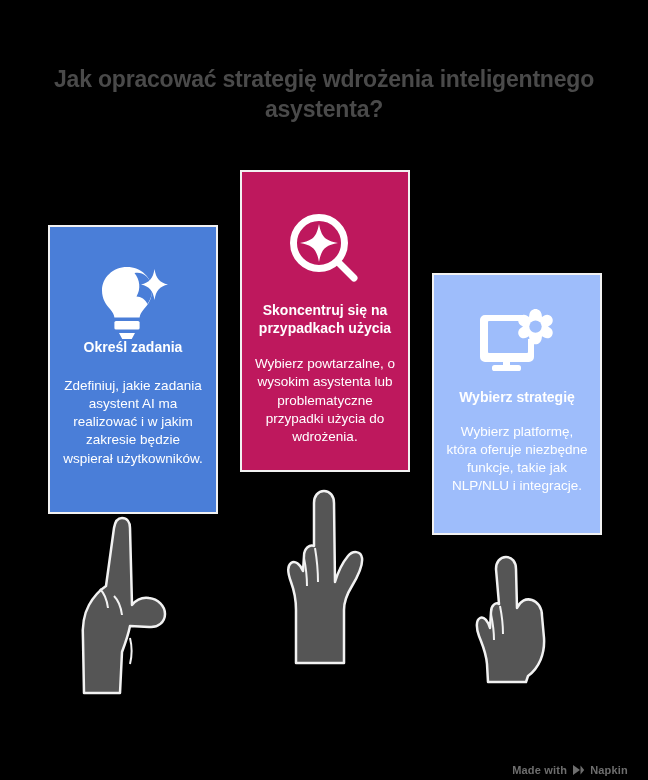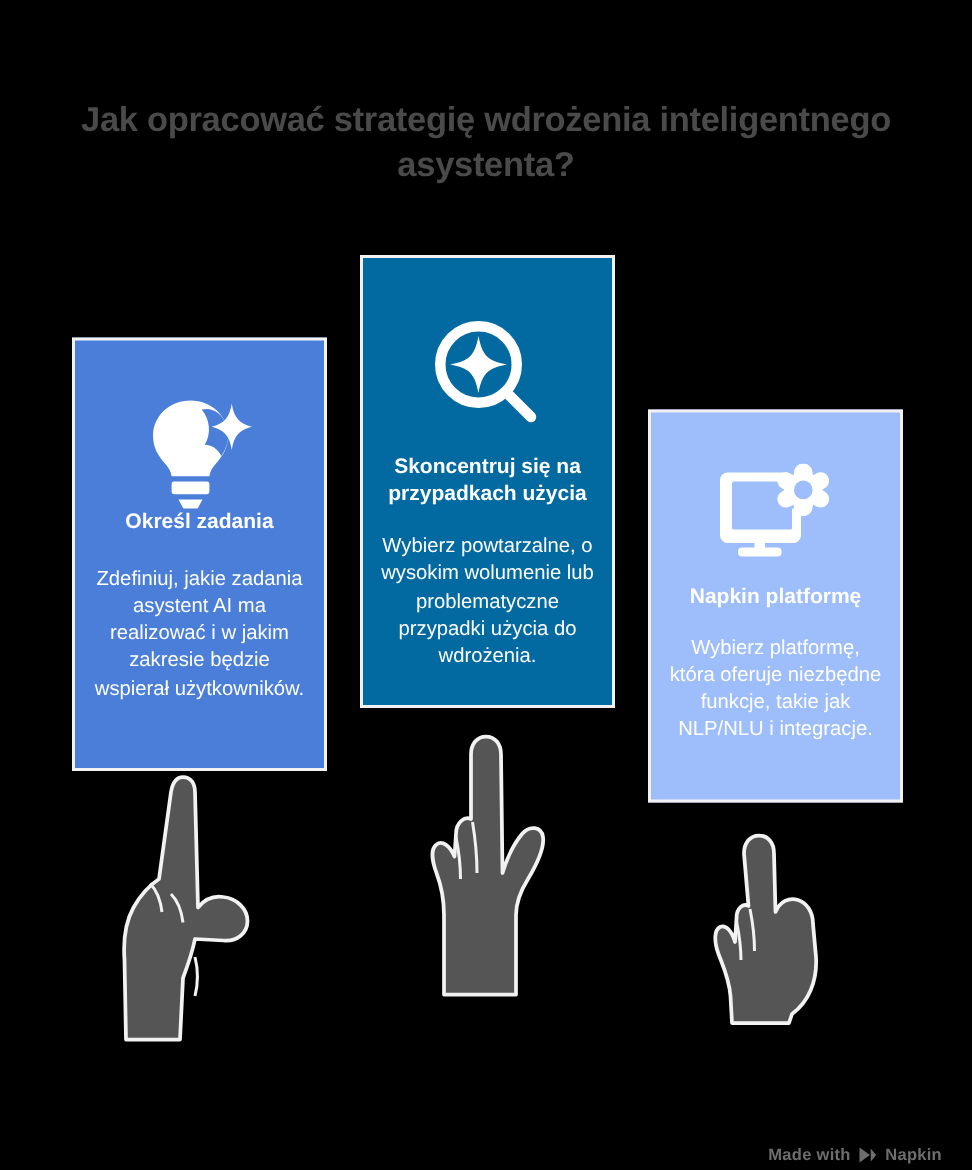--- a/index.html
+++ b/index.html
@@ -39,21 +39,21 @@
     font-size:13.5px;font-weight:normal;line-height:1.35;
   }
 
   
   #card1{left:48px;top:209px;width:170px;height:289px;background:#4a7ed8;}
   #card1 .icon-wrap{height:96px;padding-top:16px;}
   #card1 h3{}
   #card1 p{margin-top:20px;}
 
   
-  #card2{left:240px;top:154px;width:170px;height:302px;background:#0369a1;}
+  #card2{left:240px;top:154px;width:170px;height:302px;background:#be185d;}
   #card2 .icon-wrap{height:92px;padding-top:20px;}
   #card2 h3{margin-top:18px;}
   #card2 p{margin-top:18px;}
 
   
   #card3{left:432px;top:257px;width:170px;height:262px;background:#9ebdfb;}
   #card3 .icon-wrap{height:84px;padding-top:14px;}
   #card3 h3{margin-top:16px;}
   #card3 p{margin-top:16px;}
 
@@ -103,38 +103,38 @@
     <div class="icon-wrap">
       <svg width="70" height="70" viewBox="0 0 70 70" aria-hidden="true">
         <g fill="none" stroke="#ffffff" stroke-width="7" stroke-linecap="round">
           <circle cx="29" cy="29" r="25.5"></circle>
           <line x1="47.5" y1="47.5" x2="64" y2="64"></line>
         </g>
         <path d="M29 10 C31.5 23 35 26.5 48 29 C35 31.5 31.5 35 29 48 C26.5 35 23 31.5 10 29 C23 26.5 26.5 23 29 10 Z" fill="#ffffff"></path>
       </svg>
     </div>
     <h3>Skoncentruj się na przypadkach użycia</h3>
-    <p>Wybierz powtarzalne, o wysokim wolumenie lub problematyczne przypadki użycia do wdrożenia.</p>
+    <p>Wybierz powtarzalne, o wysokim asystenta lub problematyczne przypadki użycia do wdrożenia.</p>
   </div>
 
   <div class="card" id="card3">
     <div class="icon-wrap">
       <svg width="76" height="64" viewBox="0 0 76 64" aria-hidden="true">
         <g fill="#ffffff">
 
           <path d="M6 6 h40 a0 0 0 0 1 0 0 v6 H10 a1 1 0 0 0 -1 1 v30 a1 1 0 0 0 1 1 h38 a1 1 0 0 0 1 -1 V30 h6 v18 a5 5 0 0 1 -5 5 H6 a5 5 0 0 1 -5 -5 V11 A5 5 0 0 1 6 6 Z"></path>
           <rect x="24" y="50" width="7" height="8"></rect>
           <rect x="13" y="56" width="29" height="6" rx="2.6"></rect>
 
           <path d="M56.5 0 c3.1 0 5.6 2.3 6.1 5.3 l0.4 2.6 2.3 -1.3 c2.7 -1.5 6 -0.7 7.6 1.9 1.6 2.6 0.9 6 -1.7 7.7 l-2.2 1.4 2.2 1.4 c2.6 1.7 3.3 5.1 1.7 7.7 -1.6 2.6 -4.9 3.4 -7.6 1.9 l-2.3 -1.3 -0.4 2.6 c-0.5 3 -3 5.3 -6.1 5.3 -3.1 0 -5.6 -2.3 -6.1 -5.3 l-0.4 -2.6 -2.3 1.3 c-2.7 1.5 -6 0.7 -7.6 -1.9 -1.6 -2.6 -0.9 -6 1.7 -7.7 l2.2 -1.4 -2.2 -1.4 c-2.6 -1.7 -3.3 -5.1 -1.7 -7.7 1.6 -2.6 4.9 -3.4 7.6 -1.9 l2.3 1.3 0.4 -2.6 C50.9 2.3 53.4 0 56.5 0 Z"></path>
           <circle cx="56.5" cy="17.6" r="6.2" fill="#9ebdfb"></circle>
         </g>
       </svg>
     </div>
-    <h3>Napkin platformę</h3>
+    <h3>Wybierz strategię</h3>
     <p>Wybierz platformę, która oferuje niezbędne funkcje, takie jak NLP/NLU i integracje.</p>
   </div>
 
   <div class="hand" id="hand1">
     <svg width="110" height="185" viewBox="0 0 110 185" aria-hidden="true">
       <g fill="#555555" stroke="#f2f2f2" stroke-width="2.5" stroke-linejoin="round">
         <path d="M52 8
                  C57 8 60 12 60 18
                  L62 95
                  C66 90 72 87 79 88

